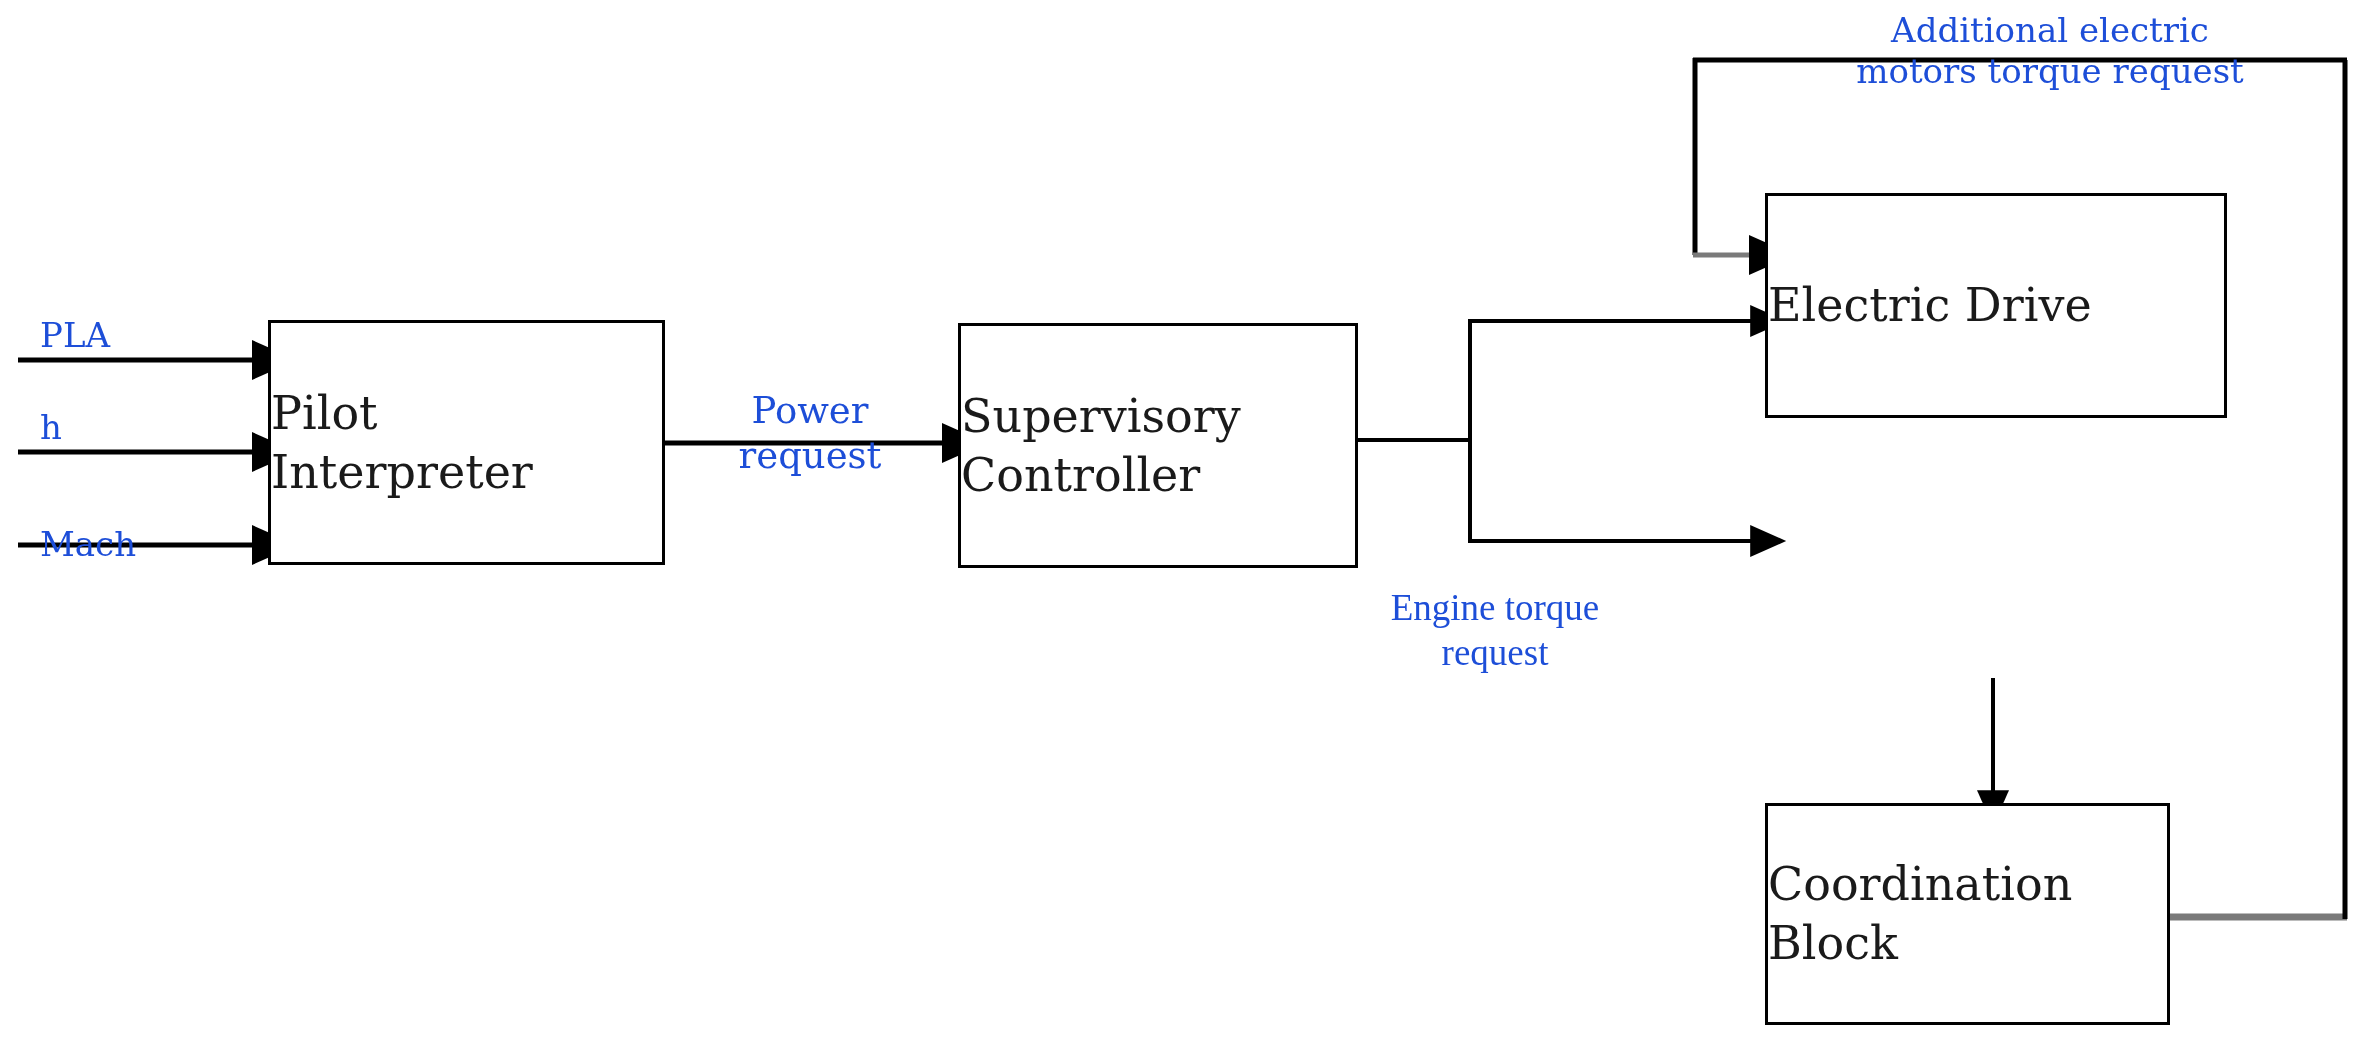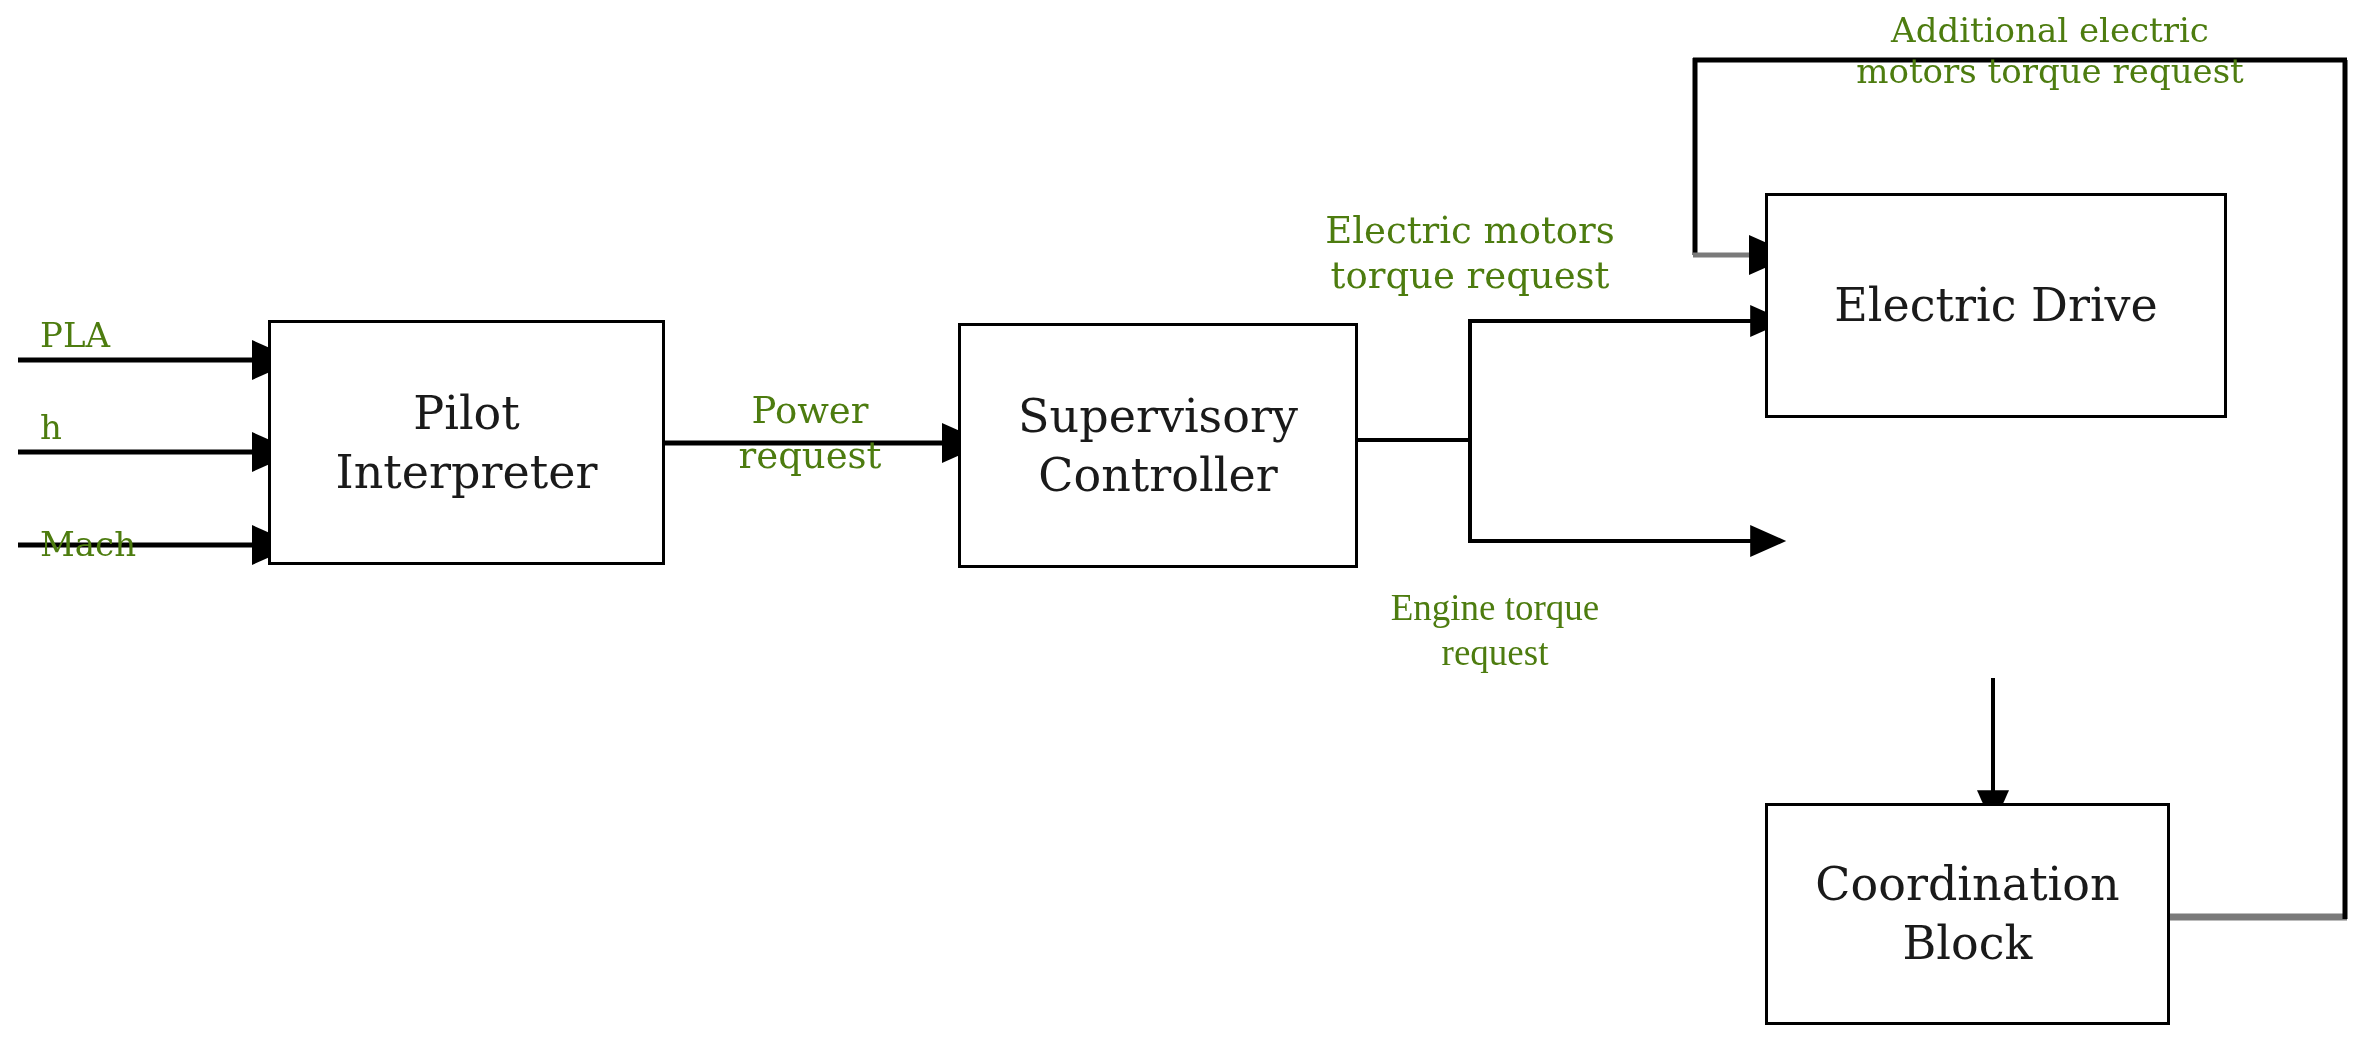--- a/index.html
+++ b/index.html
@@ -24,32 +24,31 @@
     height: 1062px;
   }
   .blk {
     position: absolute;
     box-sizing: border-box;
     border: 3px solid #000000;
     background: #ffffff;
     display: flex;
     align-items: center;
     justify-content: center;
-    text-align: center;
     line-height: 1.28;
     color: #1a1a1a;
   }
   .blk-label {
     display: block;
     width: 100%;
     white-space: pre-line;
   }
   .lbl {
     position: absolute;
-    color: #4d7c0f;
+    color: #1d4ed8;
     text-align: center;
     line-height: 1.22;
     white-space: pre-line;
     pointer-events: none;
   }
 </style>
 </head>
 <body>
 
 <div id="canvas">
@@ -107,22 +106,20 @@
 Block</span>
   </div>
 
   <div class="lbl" style="left:40px; top:315px; width:130px; font-size:34px; text-align:left;">PLA</div>
   <div class="lbl" style="left:40px; top:407px; width:130px; font-size:34px; text-align:left;">h</div>
   <div class="lbl" style="left:40px; top:500px; width:160px; font-size:34px; text-align:left;margin-top:24px;">Mach</div>
 
   <div class="lbl" style="left:690px; top:388px; width:240px; font-size:37px;">Power
 request</div>
 
-  <div class="lbl" style="left:1295px; top:208px; width:350px; font-size:37px;">Electric   motors
-torque request</div>
 
   <div class="lbl" style="left:1340px; top:585px; width:310px; font-size:37px;font-family:Liberation Serif, serif;">Engine torque
 request</div>
 
 
   <div class="lbl" style="left:1740px; top:10px; width:620px; font-size:34px;">Additional electric
 motors torque request</div>
 
 </div>
 

